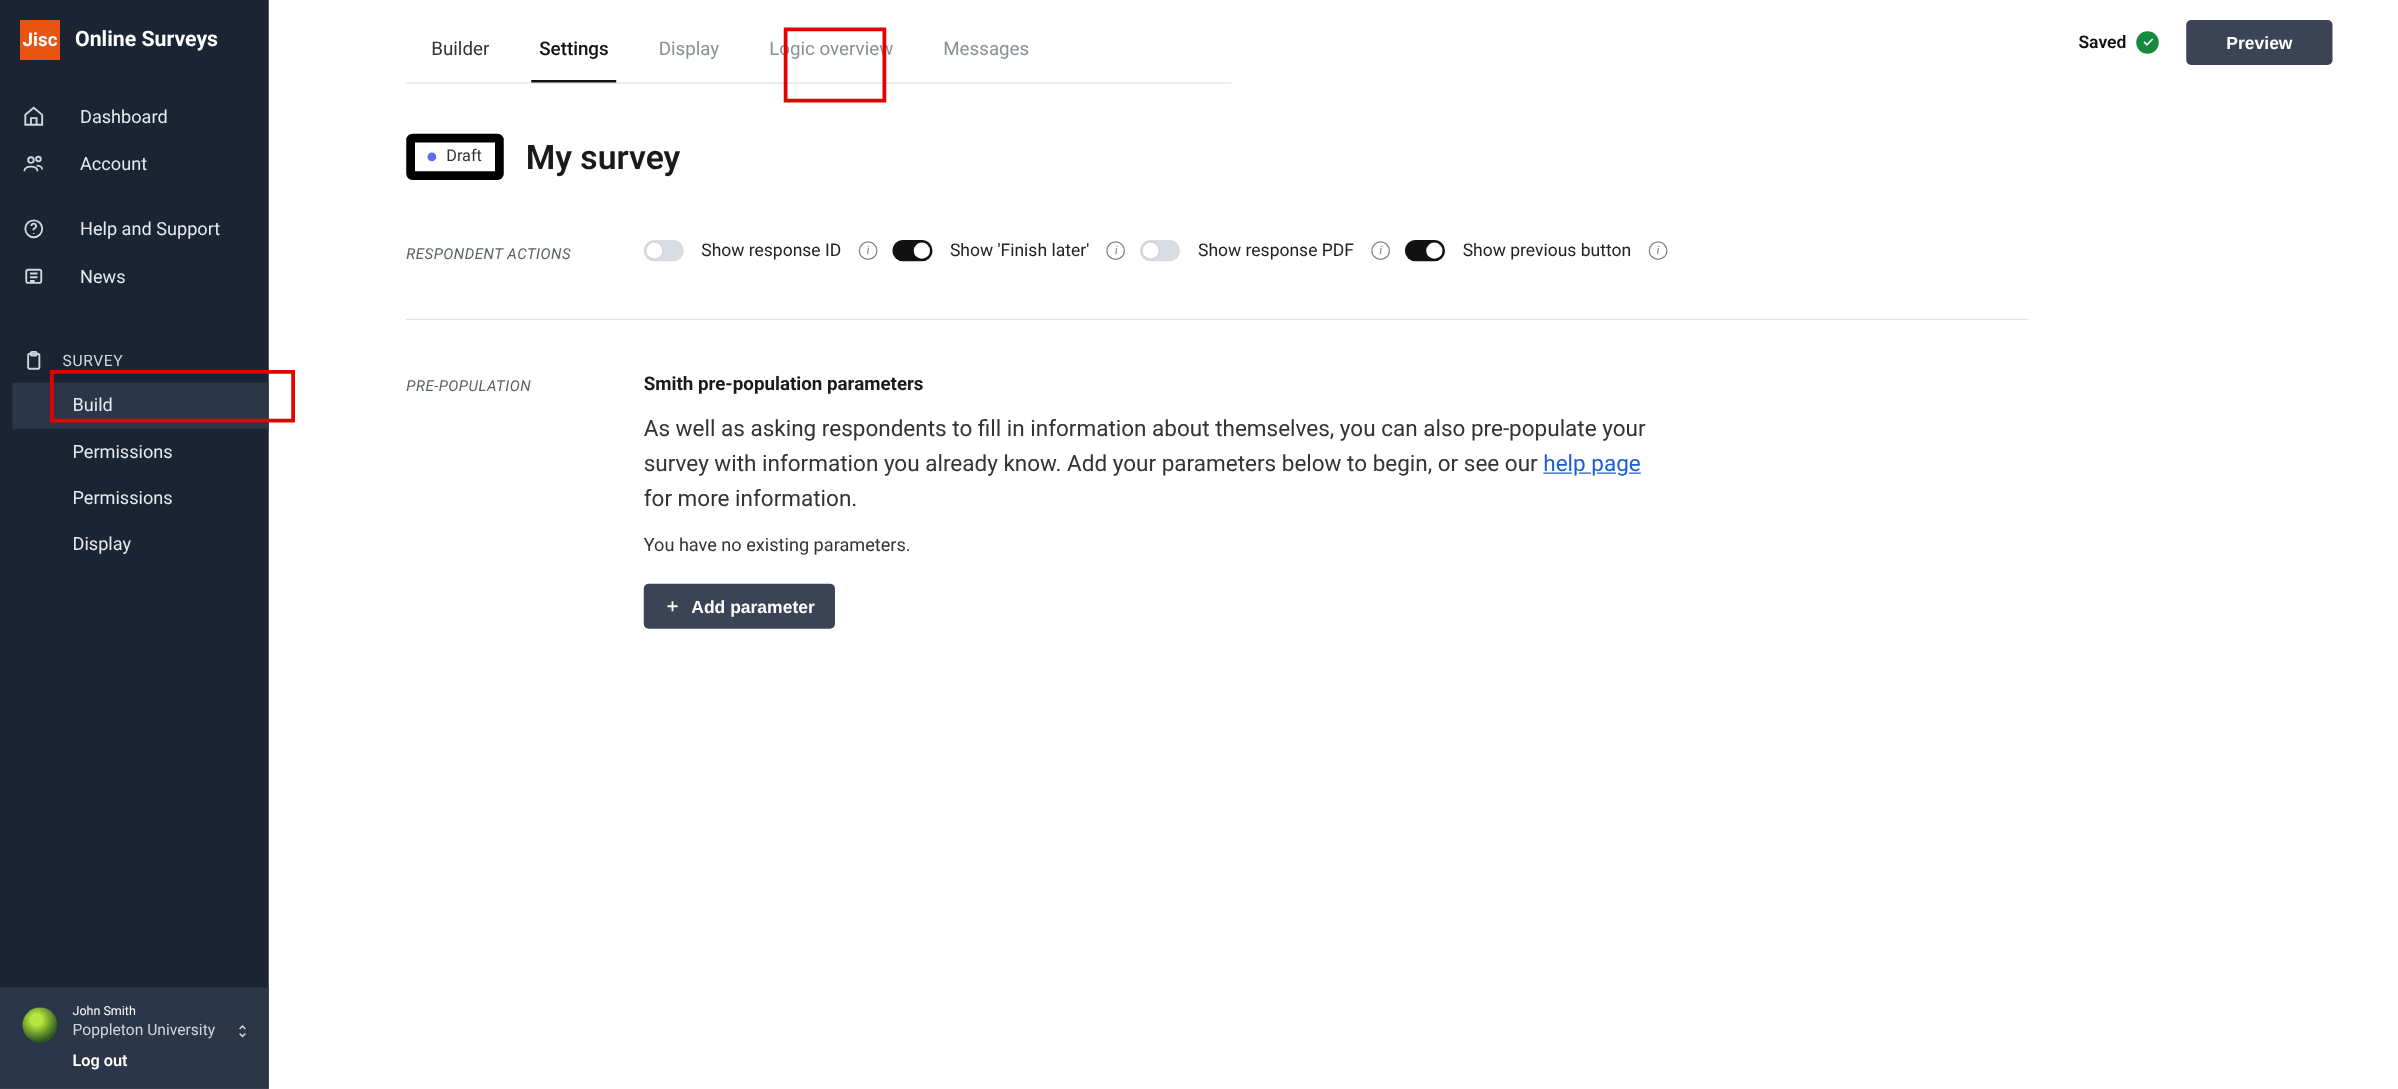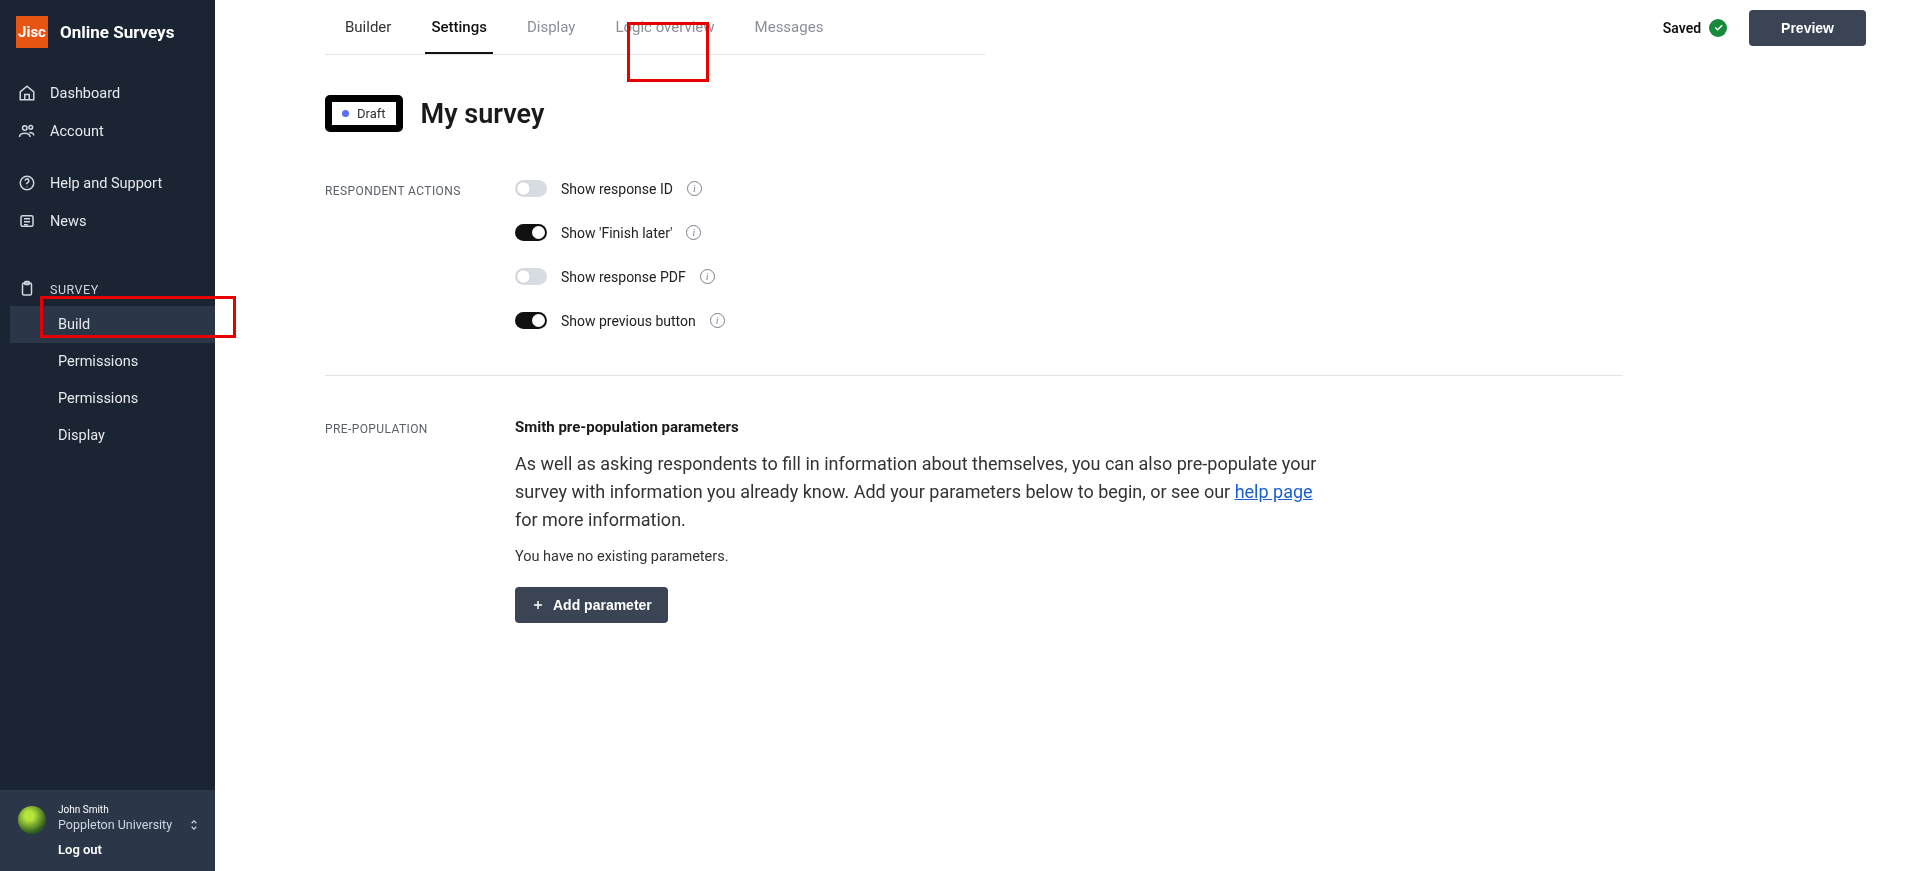--- a/index.html
+++ b/index.html
@@ -27,21 +27,21 @@
     padding: 16px 16px 16px 16px;
     gap: 12px;
   }
   .brand-logo {
     width: 32px; height: 32px; background:#e85412; display:flex; align-items:center; justify-content:center;
     color:#fff; font-weight:700; font-size:15px;
   }
   .brand-title { font-weight:700; font-size:17px; color:#fff; }
   .nav-section { padding-top: 10px; }
   .nav-item {
-    display:flex; align-items:center; gap:14px;
+    display:flex; align-items:center; gap:28px;
     padding: 10px 18px;
     font-size:14.5px;
     color:#e6e9ee;
     cursor:pointer;
   }
   .nav-item .icon { width:18px; height:18px; color:#cfd6e0; flex:0 0 18px; }
   .nav-label-heading {
     display:flex; align-items:center; gap:14px;
     padding: 10px 18px 8px 18px;
     font-size:12.5px; letter-spacing:0.5px; color:#cfd6e0; text-transform:uppercase;
@@ -81,21 +81,21 @@
   .topbar {
     display:flex; align-items:center; justify-content:space-between;
     padding: 0 52px 0 0;
     border-bottom: none;
   }
   .tabs {
     display:flex; gap:0; margin-left: 110px; border-bottom:1px solid #e2e4e8;
     width: 660px;
   }
   .tab {
-    padding: 18px 20px 18px 20px; font-size:15px; color:#8a8f98; cursor:pointer; position:relative;
+    padding: 30px 20px 18px 20px; font-size:15px; color:#8a8f98; cursor:pointer; position:relative;
   }
   .tab.active { color:#111; font-weight:500; }
   .tab.active::after {
     content:""; position:absolute; left:14px; right:14px; bottom:0; height:2px; background:#111;
   }
   .tab.first { color:#333; }
   .top-actions { display:flex; align-items:center; gap:22px; }
   .saved { display:flex; align-items:center; gap:8px; font-size:14px; font-weight:600; color:#111;}
   .saved-badge { width:18px; height:18px; border-radius:50%; background:#178a3e; display:flex; align-items:center; justify-content:center; color:#fff; font-size:11px;}
   .preview-btn {
@@ -106,22 +106,22 @@
   .title-row { display:flex; align-items:center; gap:18px; margin-bottom: 48px;}
   .status-pill {
     border:7px solid #000000; border-radius:5px; padding:4px 10px; font-size:13px; color:#333;
     display:flex; align-items:center; gap:8px;text-align:right;
   }
   .status-dot { width:7px; height:7px; border-radius:50%; background:#5b6ef5; }
   .survey-title { font-size:27px; font-weight:600; }
   .settings-grid {
     display:grid; grid-template-columns: 190px 1fr; column-gap: 0; row-gap: 0;
   }
-  .section-label { font-size:12px; letter-spacing:0.4px; color:#5a5f68; text-transform:uppercase; padding-top:4px;}
-  .toggle-list { display:flex; flex-direction:column; gap:27px; padding-bottom: 40px; text-align: center;}
+  .section-label { font-size:12px; letter-spacing:0.4px; color:#5a5f68; text-transform:uppercase; padding-top:4px;font-style:italic;}
+  .toggle-list { display:flex; flex-direction:row; gap:12px; padding-bottom: 40px; text-align: center;}
   .toggle-row { display:flex; align-items:center; gap:14px; font-size:14px; color:#222;}
   .toggle {
     width:32px; height:17px; border-radius:10px; background:#d7dbe2; position:relative; cursor:pointer; flex:0 0 32px;
   }
   .toggle::after {
     content:""; position:absolute; width:13px; height:13px; border-radius:50%; background:#fff; top:2px; left:2px; transition:left .15s;
     box-shadow:0 0 1px rgba(0,0,0,0.3);
   }
   .toggle.on { background:#111; }
   .toggle.on::after { left:17px; }

